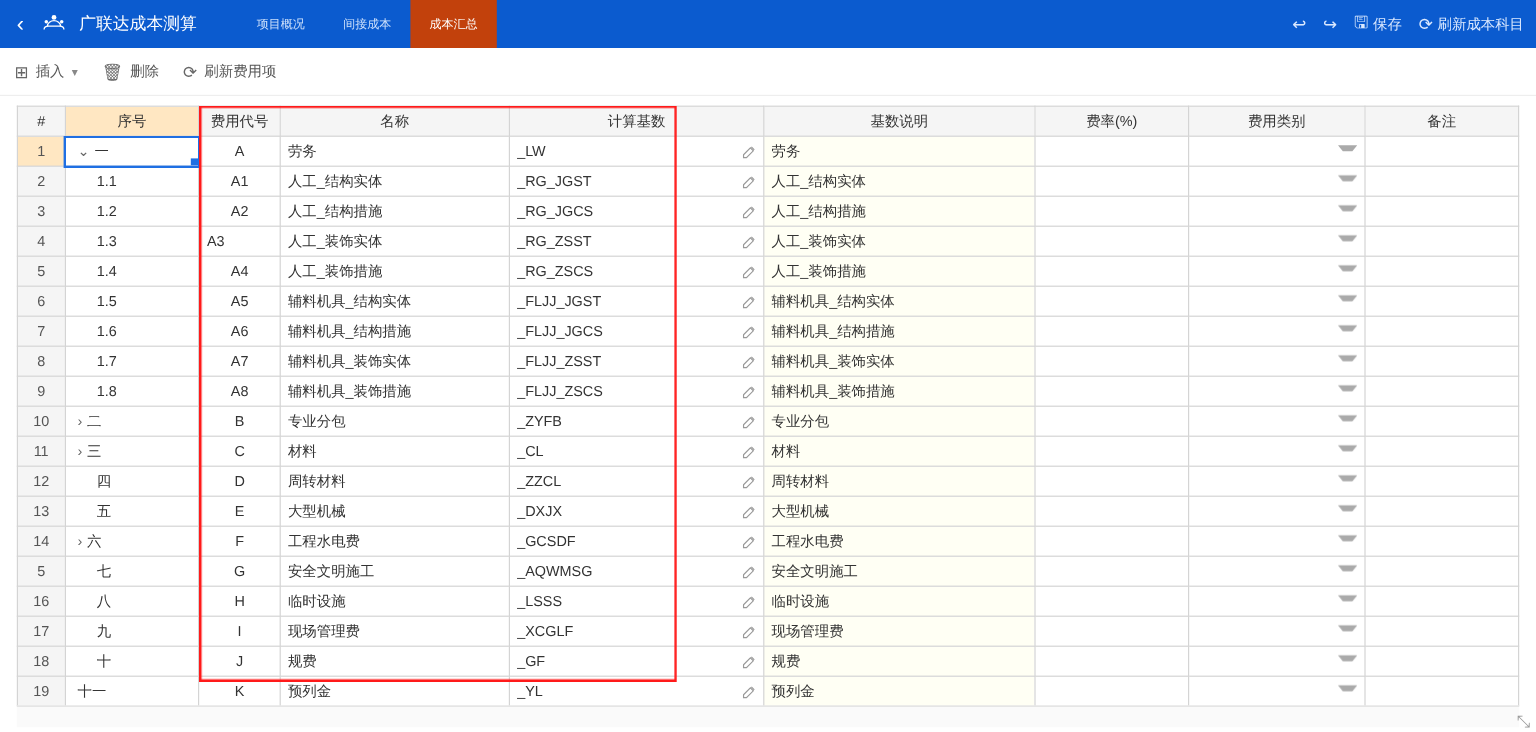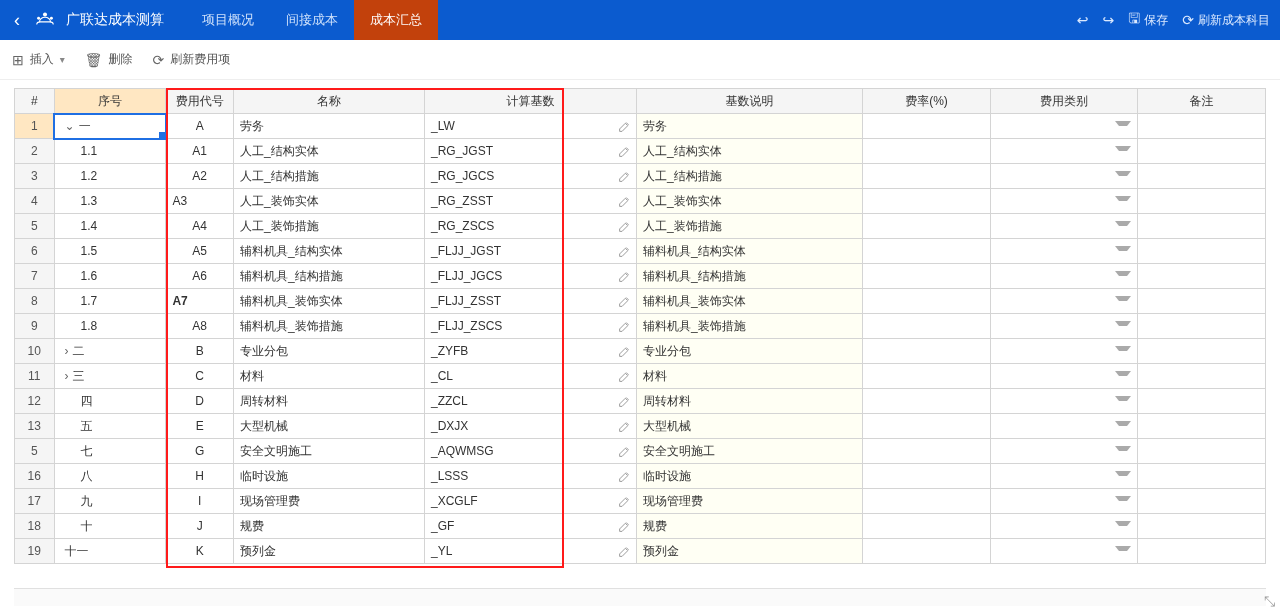--- a/index.html
+++ b/index.html
@@ -36,35 +36,35 @@
     }
     .logo {
       width: 22px;
       height: 22px;
       display: flex;
       align-items: center;
       justify-content: center;
     }
     .app-title {
       font-size: 14px;
-      margin-right: 12px;
+      margin-right: 24px;
       font-family: Liberation Mono, monospace;
     }
     .nav-tabs {
       display: flex;
       align-items: stretch;
       height: 40px;
     }
     .nav-tab {
       padding: 0 16px;
       display: flex;
       align-items: center;
       cursor: pointer;
       color: #cde0fb;
-      font-size: 13px;
+      font-size: 10px;
     }
     .nav-tab.active {
       background: #c2410c;
       color: #fff;
     }
     .header-right {
       margin-left: auto;
       display: flex;
       align-items: center;
       gap: 14px;
@@ -406,21 +406,21 @@
               </svg>
             </span></td>
           <td class="desc">辅料机具_结构措施</td>
           <td class="rate"></td>
           <td class="type"></td>
           <td class="remark nohdr"></td>
         </tr>
         <tr>
           <td class="idx">8</td>
           <td class="seq" style="padding-left: 26px;"><span>1.7</span></td>
-          <td style=" font-weight: bold;">A7</td>
+          <td style="text-align: center;">A7</td>
           <td>辅料机具_装饰实体</td>
           <td class="basis"><span>_FLJJ_ZSST</span><span class="edit-ico">
               <svg viewBox="0 0 16 16" width="13" height="13">
                 <path d="M2 11l7-7 3 3-7 7H2v-3z" fill="none" stroke="#999" stroke-width="1.2"></path>
                 <path d="M10 3l3 3" stroke="#999" stroke-width="1.2"></path>
               </svg>
             </span></td>
           <td class="desc">辅料机具_装饰实体</td>
           <td class="rate"></td>
           <td class="type"></td>
@@ -495,20 +495,36 @@
           <td class="seq" style="padding-left: 26px;"><span>五</span></td>
           <td style="text-align: center;">E</td>
           <td>大型机械</td>
           <td class="basis"><span>_DXJX</span><span class="edit-ico">
               <svg viewBox="0 0 16 16" width="13" height="13">
                 <path d="M2 11l7-7 3 3-7 7H2v-3z" fill="none" stroke="#999" stroke-width="1.2"></path>
                 <path d="M10 3l3 3" stroke="#999" stroke-width="1.2"></path>
               </svg>
             </span></td>
           <td class="desc">大型机械</td>
+          <td class="rate"></td>
+          <td class="type"></td>
+          <td class="remark nohdr"></td>
+        </tr>
+        <tr>
+          <td class="idx">14</td>
+          <td class="seq"><span class="caret">›</span><span>六</span></td>
+          <td style="text-align: center;">F</td>
+          <td>工程水电费</td>
+          <td class="basis"><span>_GCSDF</span><span class="edit-ico">
+              <svg viewBox="0 0 16 16" width="13" height="13">
+                <path d="M2 11l7-7 3 3-7 7H2v-3z" fill="none" stroke="#999" stroke-width="1.2"></path>
+                <path d="M10 3l3 3" stroke="#999" stroke-width="1.2"></path>
+              </svg>
+            </span></td>
+          <td class="desc">工程水电费</td>
           <td class="rate"></td>
           <td class="type"></td>
           <td class="remark nohdr"></td>
         </tr>
         <tr>
           <td class="idx">5</td>
           <td class="seq" style="padding-left: 26px;"><span>七</span></td>
           <td style="text-align: center;">G</td>
           <td>安全文明施工</td>
           <td class="basis"><span>_AQWMSG</span><span class="edit-ico">

